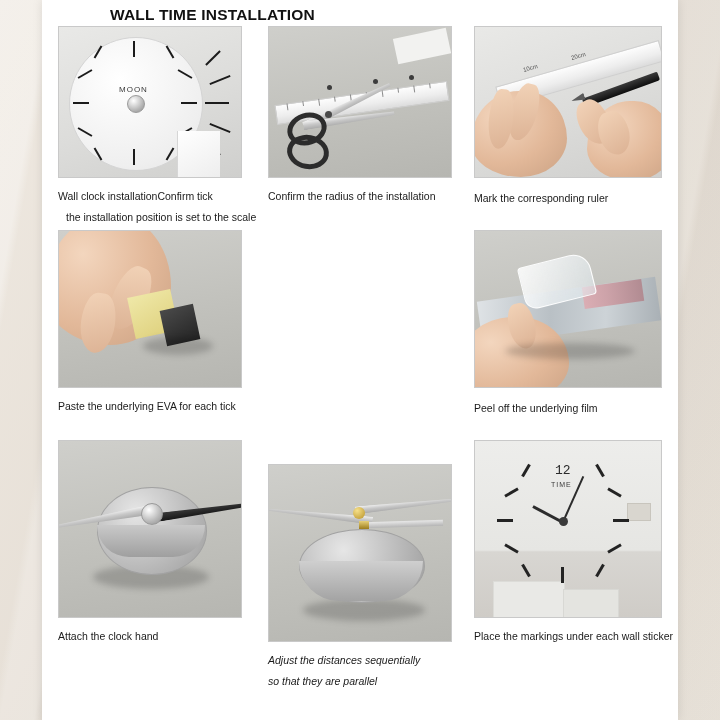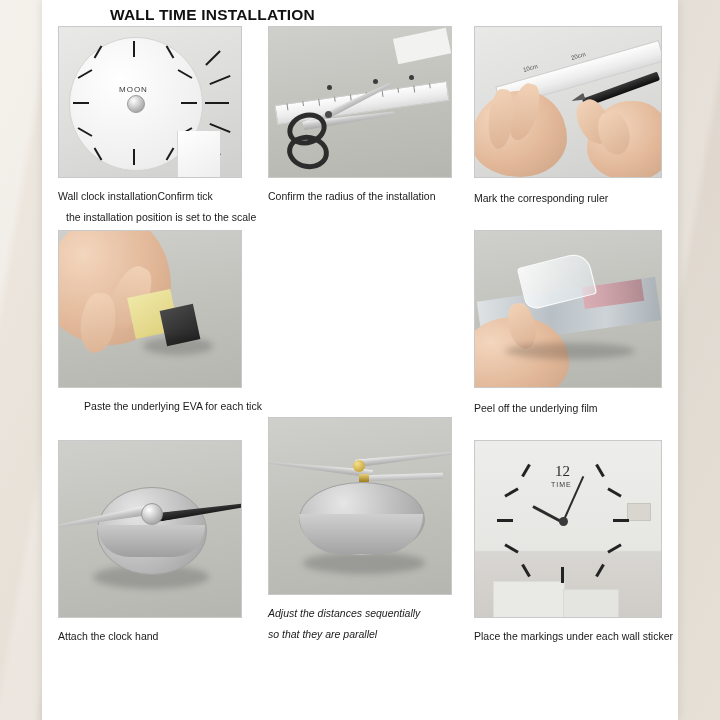--- a/index.html
+++ b/index.html
@@ -181,23 +181,23 @@
     background: #232323;
   }
   .brand {
     position: absolute;
     font-size: 7px;
     letter-spacing: 1px;
     color: #3a3a3a;
   }
   .numtop {
     position: absolute;
-    font-size: 15px;
+    font-size: 13px;
     color: #2a2a2a;
-    font-family: Liberation Serif, serif;
+    font-family: Liberation Mono, monospace;
   }
   .hand-h, .hand-m {
     position: absolute;
     background: #2c2c2c;
     transform-origin: left center;
   }
 </style>
 </head>
 <body>
 
@@ -287,21 +287,21 @@
   <div class="cell" style="left:16px; top:230px; width:184px; height:158px;">
     <div class="photo" style="height:158px;">
       <div class="deskbg"></div>
       <div class="hand" style="left:-14px; top:-16px; width:126px; height:130px;"></div>
       <div class="finger" style="left:54px; top:34px; width:34px; height:66px; transform:rotate(24deg);"></div>
       <div class="finger" style="left:22px; top:62px; width:34px; height:60px; transform:rotate(8deg);"></div>
       <div class="eva" style="left:72px; top:62px; width:44px; height:42px; transform:rotate(-12deg);"></div>
       <div class="evablack" style="left:104px; top:76px; width:34px; height:36px; transform:rotate(-12deg);"></div>
       <div class="shadow" style="left:84px; top:106px; width:70px; height:18px;"></div>
     </div>
-    <div class="cap" style="left:0px; top:166px;text-align:center;">Paste the underlying EVA for each tick</div>
+    <div class="cap" style="left:0px; top:166px;">Paste the underlying EVA for each tick</div>
   </div>
 
 
   <div class="cell" style="left:432px; top:230px; width:188px; height:158px;">
     <div class="photo" style="height:158px;">
       <div class="deskbg"></div>
       <div class="mirrorstrip" style="left:4px; top:58px; width:180px; height:44px; transform:rotate(-8deg);"></div>
       <div style="position:absolute; left:108px; top:52px; width:60px; height:22px; background:linear-gradient(90deg,#e0a6ad,#b07f86); transform:rotate(-8deg); opacity:.8;"></div>
       <div class="filmsheet" style="left:46px; top:28px; width:70px; height:42px; transform:rotate(-14deg); border-radius:4px 18px 4px 12px;"></div>
       <div class="hand" style="left:-18px; top:86px; width:112px; height:84px;"></div>
@@ -317,21 +317,21 @@
       <div class="shadow" style="left:34px; top:124px; width:116px; height:24px;"></div>
       <div class="motor" style="left:38px; top:46px; width:108px; height:86px;"></div>
       <div style="position:absolute; left:38px; top:84px; width:108px; height:32px; background:linear-gradient(180deg,#c9c9c9,#9f9f9f); border-radius:0 0 54px 54px;"></div>
       <div class="blade" style="left:-4px; top:72px; width:98px; height:10px; transform:rotate(-10deg); clip-path:polygon(0 36%,100% 0,100% 100%,0 64%);"></div>
       <div style="position:absolute; left:94px; top:66px; width:94px; height:9px; background:linear-gradient(180deg,#3a3a3a,#161616); transform:rotate(-8deg); clip-path:polygon(0 0,100% 30%,100% 70%,0 100%);"></div>
       <div class="hub" style="left:82px; top:62px; width:20px; height:20px;"></div>
     </div>
     <div class="cap" style="left:0px; top:186px;">Attach the clock hand</div>
   </div>
 
-  <div class="cell" style="left:226px; top:417px; width:184px; height:161px;font-style:italic;">
+  <div class="cell" style="left:226px; top:464px; width:184px; height:161px;font-style:italic;">
     <div class="photo" style="height:178px;">
       <div class="deskbg"></div>
       <div class="shadow" style="left:34px; top:134px; width:122px; height:22px;"></div>
       <div class="motor" style="left:30px; top:64px; width:124px; height:72px;"></div>
       <div style="position:absolute; left:30px; top:96px; width:124px; height:40px; background:linear-gradient(180deg,#cfcfcf,#a3a3a3); border-radius:0 0 62px 62px;"></div>
       <div class="blade" style="left:-6px; top:46px; width:110px; height:8px; transform:rotate(6deg); clip-path:polygon(0 40%,100% 0,100% 100%,0 60%);"></div>
       <div class="blade" style="left:86px; top:36px; width:104px; height:8px; transform:rotate(-6deg); clip-path:polygon(0 0,100% 36%,100% 64%,0 100%);"></div>
       <div style="position:absolute; left:96px; top:56px; width:78px; height:6px; background:linear-gradient(180deg,#e8e8e8,#b5b5b5); transform:rotate(-2deg);"></div>
       <div style="position:absolute; left:84px; top:42px; width:12px; height:12px; border-radius:50%; background:radial-gradient(circle at 35% 30%,#f6e08a,#b89228);"></div>
       <div style="position:absolute; left:90px; top:56px; width:10px; height:8px; background:linear-gradient(180deg,#e6cf79,#9d7d1d);"></div>

